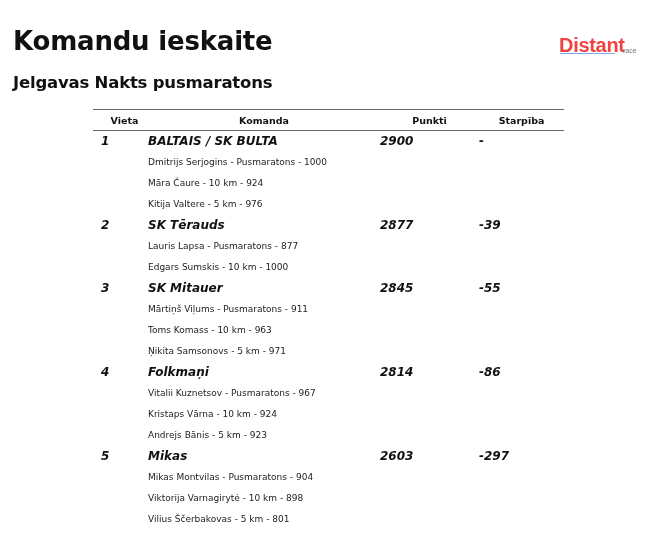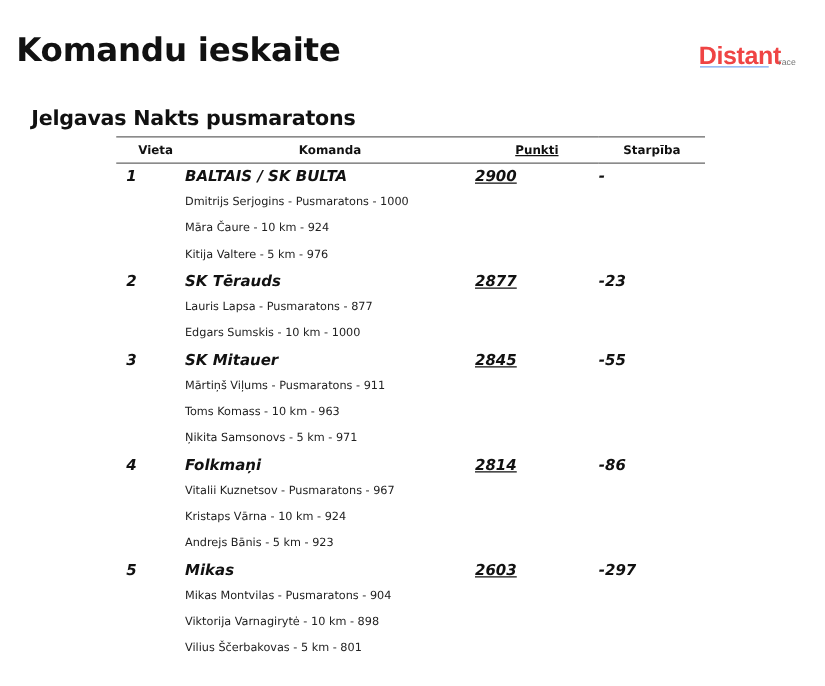--- a/index.html
+++ b/index.html
@@ -5,21 +5,21 @@
   html, body { margin: 0; padding: 0; background: #ffffff; }
   body {
     width: 660px; height: 549px; overflow: hidden; position: relative;
     font-family: "DejaVu Sans", sans-serif; color: #111111;
   }
   .page-title {
     position: absolute; left: 13px; top: 26px; margin: 0;
     font-size: 26px; font-weight: bold; letter-spacing: -0.2px;
   }
   .event-title {
-    position: absolute; left: 13px; top: 73px; margin: 12px;
+    position: absolute; left: 13px; top: 73px; margin: 0;
     font-size: 16.5px; font-weight: bold; letter-spacing: -0.2px;
   }
   .logo { position: absolute; left: 559px; top: 22px; width: 88px; height: 40px; }
   .logo-word {
     position: absolute; left: 0; top: 12px;
     font-family: "Liberation Sans", sans-serif; font-weight: bold;
     font-size: 20px; letter-spacing: -0.3px; color: #ef4444;
   }
   .logo-line {
     position: absolute; left: 1px; top: 31px; width: 55px; height: 1px; background: #7aa7f0;
@@ -32,21 +32,21 @@
     position: absolute; left: 93px; top: 109px; width: 471px;
     border-collapse: collapse;
   }
   .results-table thead th {
     text-align: center; font-size: 9.5px; font-weight: bold; color: #111111;
     height: 20px; padding: 0;
     border-top: 1.5px solid #666666; border-bottom: 1.5px solid #666666;
   }
   .results-table th.c-vieta, .results-table td.c-vieta { width: 47px; padding-left: 8px; }
   .results-table th.c-komanda, .results-table td.c-komanda { width: 232px; }
-  .results-table th.c-punkti, .results-table td.c-punkti { width: 99px; text-decoration: underline; }
+  .results-table th.c-punkti, .results-table td.c-punkti { width: 99px; }
   .results-table td { padding: 0; vertical-align: top; }
   .team-row td {
     font-size: 12px; font-weight: bold; font-style: italic; height: 21px; line-height: 21px;
   }
   .member-row td { font-size: 9px; height: 21px; line-height: 21px; color: #222222; }
 </style>
 </head>
 <body>
 
 <h1 class="page-title">Komandu ieskaite</h1>
@@ -85,21 +85,21 @@
       </tr>
     <tr class="member-row">
         <td></td>
         <td colspan="3">Kitija Valtere - 5 km - 976</td>
       </tr>
 
     <tr class="team-row">
       <td class="c-vieta">2</td>
       <td class="c-komanda">SK Tērauds</td>
       <td class="c-punkti">2877</td>
-      <td class="c-starpiba">-23</td>
+      <td class="c-starpiba">-39</td>
     </tr>
     <tr class="member-row">
         <td></td>
         <td colspan="3">Lauris Lapsa - Pusmaratons - 877</td>
       </tr>
     <tr class="member-row">
         <td></td>
         <td colspan="3">Edgars Sumskis - 10 km - 1000</td>
       </tr>
 

